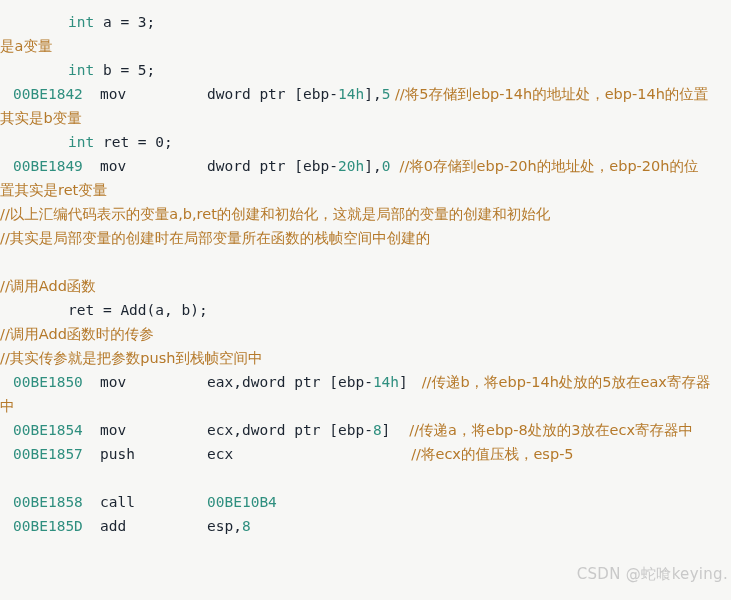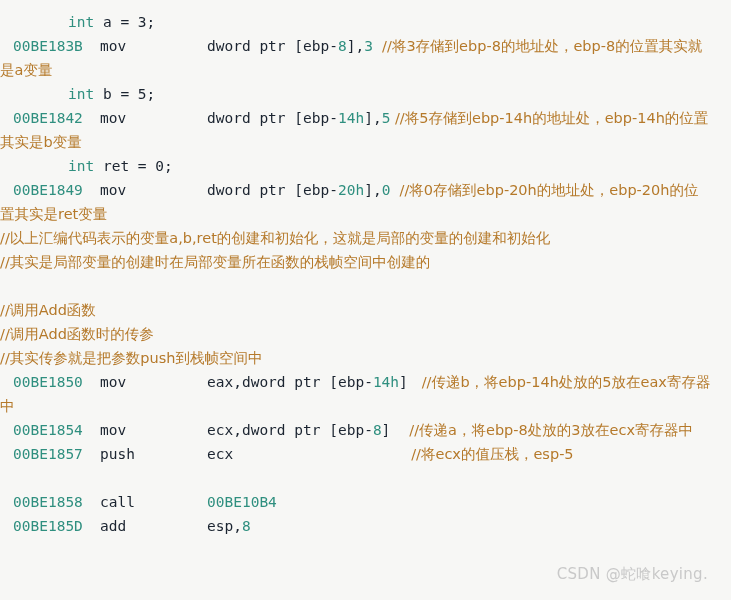--- a/index.html
+++ b/index.html
@@ -51,56 +51,56 @@
 
   .cmt-cn, .cmt .cn {
     font-family: "DejaVu Sans", "Liberation Sans", sans-serif;
   }
 
   .wrapcmt {
   }
 
   #watermark {
     position: absolute;
-    right: 23px;
+    right: 3px;
     bottom: 16px;
     color: #c9c9c9;
     font-size: 15px;
     font-family: "DejaVu Sans", "Liberation Sans", sans-serif;
     letter-spacing: 0.3px;
     user-select: none;
     white-space: pre;
   }
 </style>
 </head>
 <body>
 
 <div id="code-block">
 
   <div class="line src"><span class="kw">int</span><span class="plain"> a = 3;</span></div>
 
-  <div class="line indent"><span class="addr col-addr">00BE183B</span><span class="mnem col-mnem">mov</span><span class="op">dword ptr [ebp-</span><span class="num">8</span><span class="op">],</span><span class="num">3</span><span class="cmt cmt-cn">&nbsp;&nbsp;<span>//将3存储到ebp-8的地址处，ebp-8的位置其实就</span></span></div>
   <div class="line wrapcmt cmt cmt-cn">是a变量</div>
 
   <div class="line src"><span class="kw">int</span><span class="plain"> b = 5;</span></div>
 
   <div class="line indent"><span class="addr col-addr">00BE1842</span><span class="mnem col-mnem">mov</span><span class="op">dword ptr [ebp-</span><span class="num">14h</span><span class="op">],</span><span class="num">5</span><span class="cmt cmt-cn">&nbsp;<span>//将5存储到ebp-14h的地址处，ebp-14h的位置</span></span></div>
   <div class="line wrapcmt cmt cmt-cn">其实是b变量</div>
 
   <div class="line src"><span class="kw">int</span><span class="plain"> ret = 0;</span></div>
 
   <div class="line indent"><span class="addr col-addr">00BE1849</span><span class="mnem col-mnem">mov</span><span class="op">dword ptr [ebp-</span><span class="num">20h</span><span class="op">],</span><span class="num">0</span><span class="cmt cmt-cn">&nbsp;&nbsp;<span>//将0存储到ebp-20h的地址处，ebp-20h的位</span></span></div>
   <div class="line wrapcmt cmt cmt-cn">置其实是ret变量</div>
 
   <div class="line wrapcmt cmt cmt-cn">//以上汇编代码表示的变量a,b,ret的创建和初始化，这就是局部的变量的创建和初始化</div>
   <div class="line wrapcmt cmt cmt-cn">//其实是局部变量的创建时在局部变量所在函数的栈帧空间中创建的</div>
 
   <div class="line blank"></div>
 
   <div class="line wrapcmt cmt cmt-cn">//调用Add函数</div>
+  <div class="line src plain">ret = Add(a, b);</div>
   <div class="line wrapcmt cmt cmt-cn">//调用Add函数时的传参</div>
   <div class="line wrapcmt cmt cmt-cn">//其实传参就是把参数push到栈帧空间中</div>
 
   <div class="line indent"><span class="addr col-addr">00BE1850</span><span class="mnem col-mnem">mov</span><span class="op">eax,dword ptr [ebp-</span><span class="num">14h</span><span class="op">]</span><span class="cmt cmt-cn">&nbsp;&nbsp;&nbsp;<span>//传递b，将ebp-14h处放的5放在eax寄存器</span></span></div>
   <div class="line wrapcmt cmt cmt-cn">中</div>
 
 
   <div class="line indent"><span class="addr col-addr">00BE1854</span><span class="mnem col-mnem">mov</span><span class="op">ecx,dword ptr [ebp-</span><span class="num">8</span><span class="op">]</span><span class="cmt cmt-cn" style="margin-left:19px">//传递a，将ebp-8处放的3放在ecx寄存器中</span></div>
 
   <div class="line indent"><span class="addr col-addr">00BE1857</span><span class="mnem col-mnem">push</span><span class="op">ecx</span><span class="cmt cmt-cn" style="margin-left:178px">//将ecx的值压栈，esp-5</span></div>

